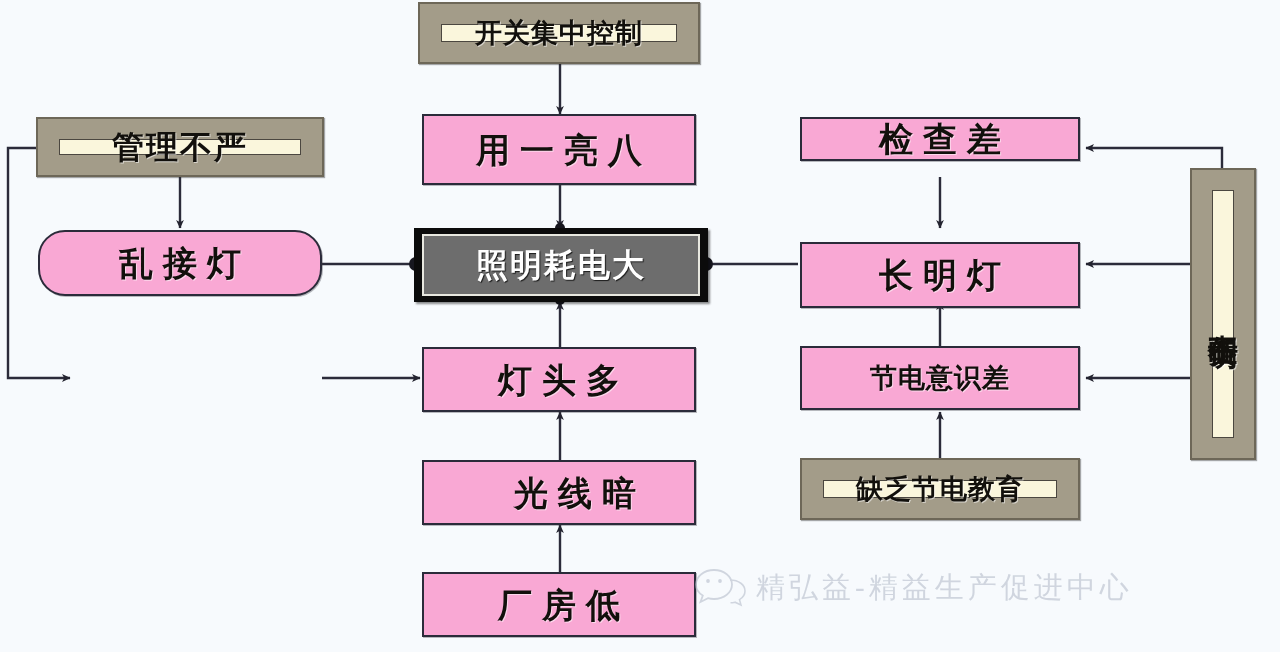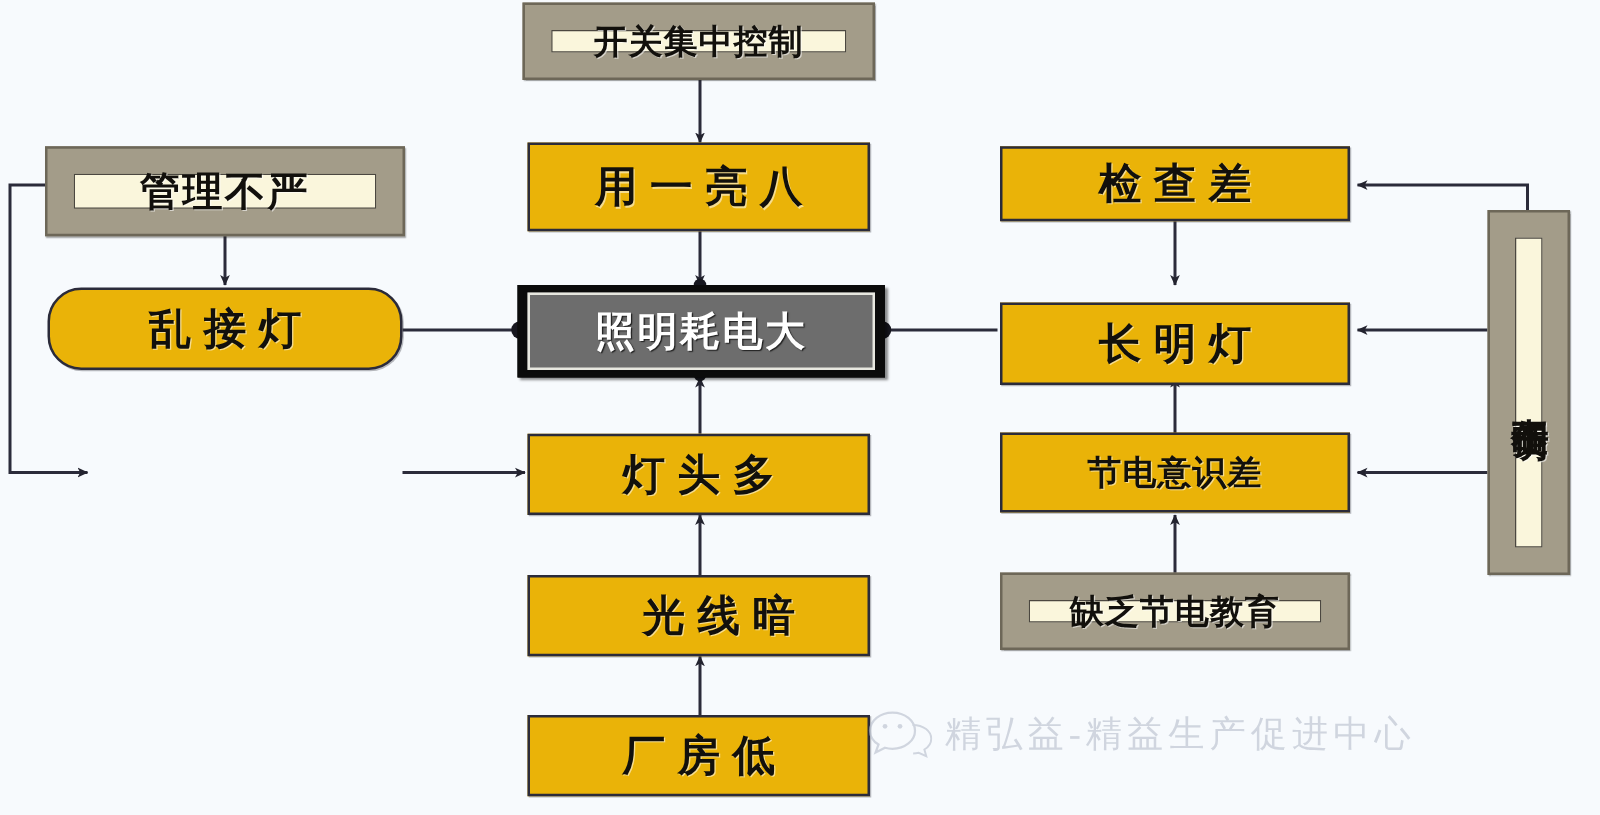--- a/index.html
+++ b/index.html
@@ -13,21 +13,21 @@
     height: 652px;
     background: #f7fafd;
     overflow: hidden;
     font-family: "Liberation Sans", "DejaVu Sans", sans-serif;
   }
 
   
   .node {
     position: absolute;
     box-sizing: border-box;
-    background: #eab308;
+    background: #f9a8d4;
     display: flex;
     align-items: center;
     justify-content: center;
     z-index: 5;
   }
   .node .label {
     color: #12100c;
     font-weight: 700;
     white-space: nowrap;
     line-height: 1;
@@ -195,32 +195,32 @@
   </div>
 
   <div class="node thin" style="left:422px; top:460px; width:274px; height:65px;padding-left:32px;">
     <span class="label fs-lg">光线暗</span>
   </div>
 
   <div class="node thin" style="left:422px; top:572px; width:274px; height:65px;text-align:right;">
     <span class="label fs-lg">厂房低</span>
   </div>
 
-  <div class="node framed" style="left:36px; top:117px; width:288px; height:72px;text-align:center;">
+  <div class="node framed" style="left:36px; top:117px; width:288px; height:60px;text-align:center;">
     <span class="inner">
       <span class="label fs-md">管理不严</span>
     </span>
   </div>
 
   <div class="node thin" style="left:38px; top:230px; width:284px; height:66px;border-radius:27px;">
     <span class="label fs-lg">乱接灯</span>
   </div>
 
 
-  <div class="node thin" style="left:800px; top:117px; width:280px; height:60px;">
+  <div class="node thin" style="left:800px; top:117px; width:280px; height:44px;">
     <span class="label fs-lg">检查差</span>
   </div>
 
   <div class="node thin" style="left:800px; top:242px; width:280px; height:66px;">
     <span class="label fs-lg">长明灯</span>
   </div>
 
   <div class="node thin" style="left:800px; top:346px; width:280px; height:64px;">
     <span class="label fs-sm">节电意识差</span>
   </div>

